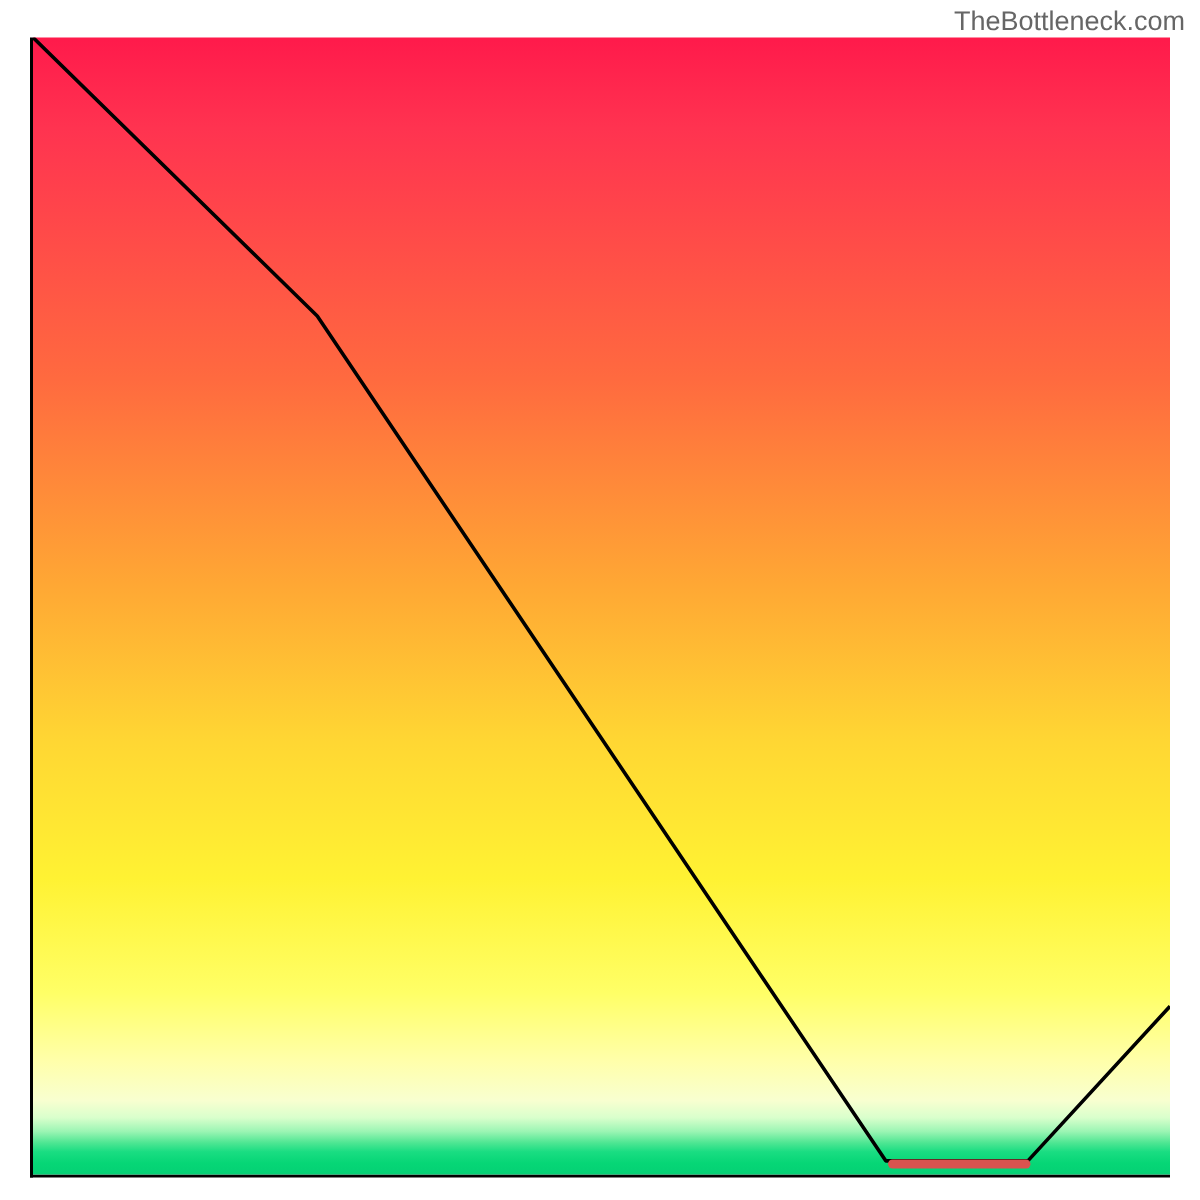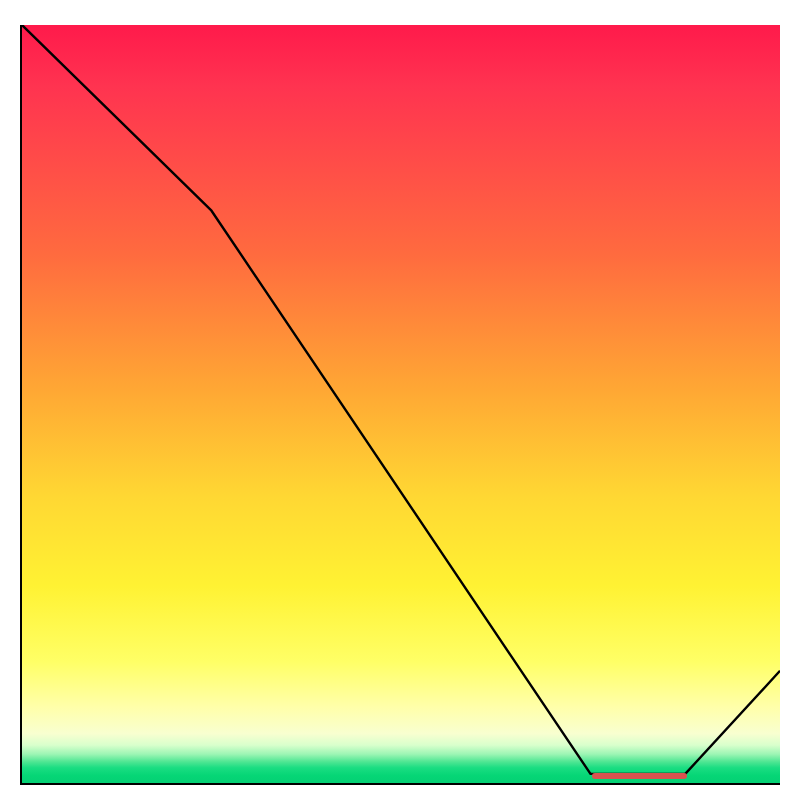--- a/index.html
+++ b/index.html
@@ -47,20 +47,21 @@
     position: absolute;
     height: 6px;
     background: #d9534f;
     border-radius: 3px;
   }
 </style>
 </head>
 <body>
 
 <div class="wrap">
+  <div class="attribution">TheBottleneck.com</div>
 
   <div class="plot">
     <div class="gradient"></div>
 
     <svg class="curve" viewBox="0 0 760 760" preserveAspectRatio="none">
       <path d="M0.00 0.00 L190.00 186.20 L570.00 750.88 L665.00 750.88 L760.00 647.52" fill="none" stroke="#000" stroke-width="2.4" stroke-linejoin="round"></path>
     </svg>
 
     <div class="marker" style="left: 570px; width: 95px; top: 747.88px;"></div>
   </div>

